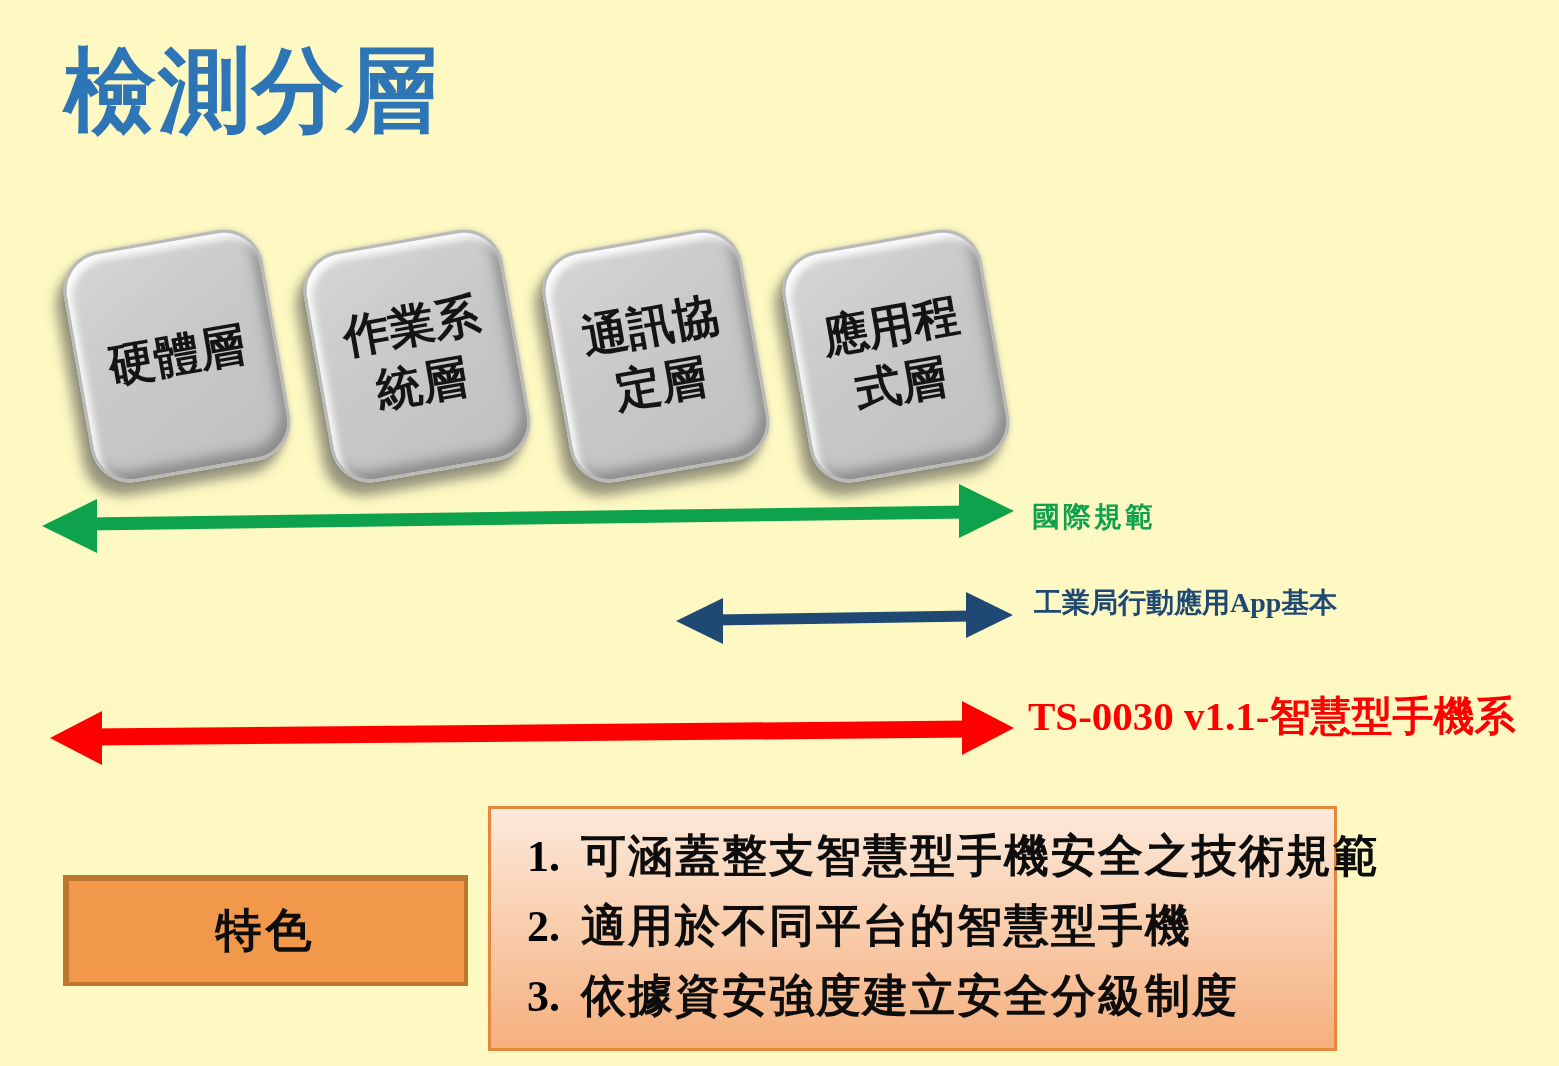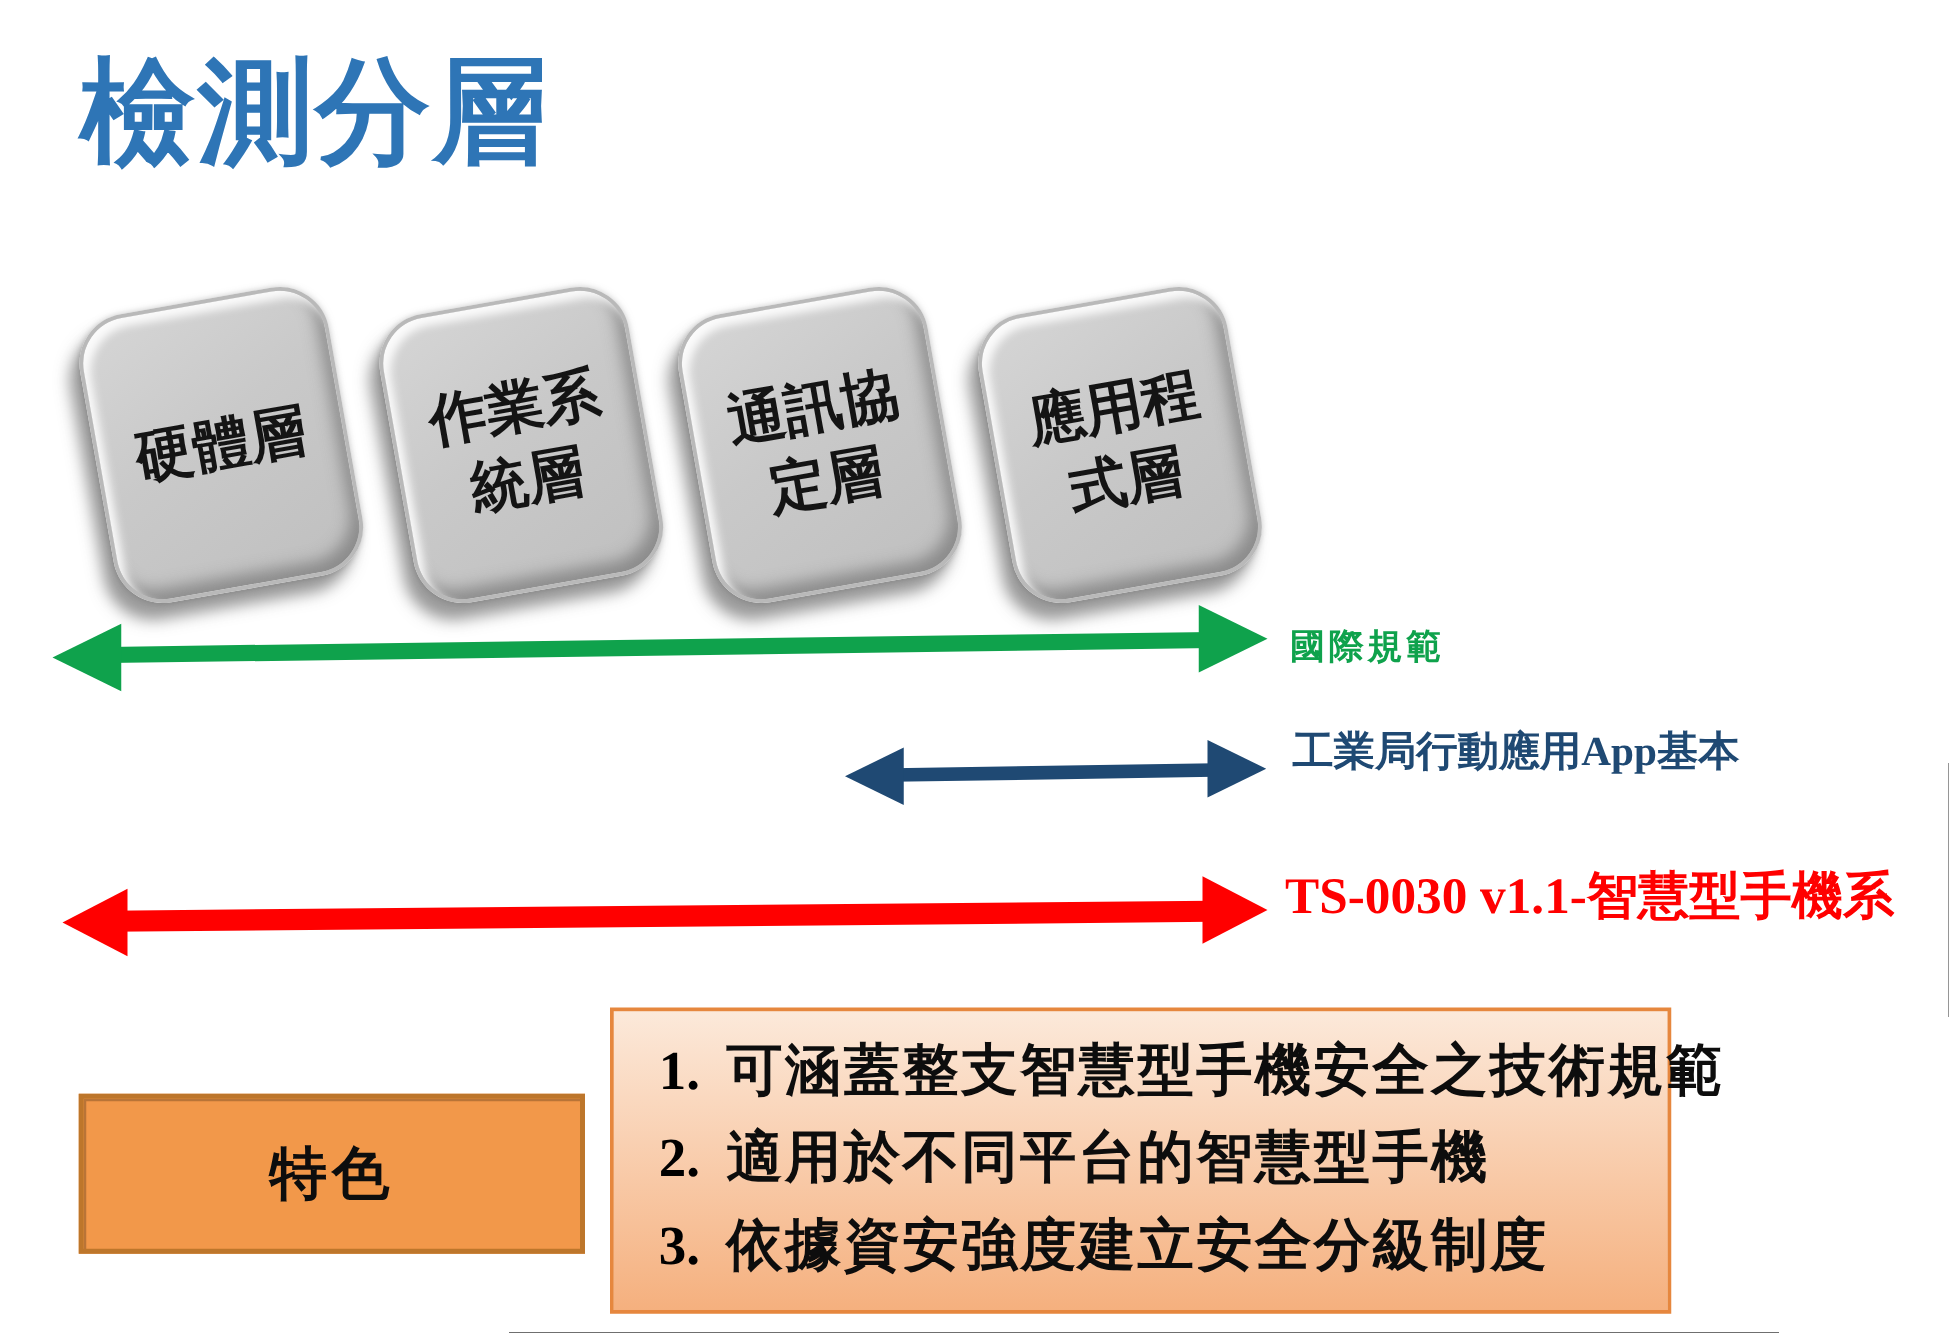--- a/index.html
+++ b/index.html
@@ -1,17 +1,17 @@
 <!DOCTYPE html>
 <html style="--title_blue: #2E75B6; --box_gray: #C9C9C9; --green: #0FA24C; --navy: #1F4973; --red: #FF0000; --orange_fill: #F2984A; --orange_border: #BD762B; --panel_top: #FCE9DA; --panel_bottom: #F5B07E; --panel_border: #E6873E;"><head>
 <meta charset="utf-8">
 <style>
   html,body{margin:0;padding:0;background:#000;}
   #slide{
-    position:relative;width:1559px;height:1066px;background:#ffffff;overflow:hidden;
+    position:relative;width:1559px;height:1066px;background:#fef9c3;overflow:hidden;
     font-family:"Liberation Serif", serif;
   }
   
   #title{
     position:absolute;left:64px;top:40px;
     font-family:"Liberation Sans", sans-serif;
     font-weight:700;font-size:92px;line-height:1.1;letter-spacing:2px;
     color:var(--title_blue);
   }
   
@@ -39,26 +39,26 @@
   #arrows{position:absolute;left:0;top:0;width:1559px;height:1066px;pointer-events:none;}
   .arrow-green line{stroke:var(--green);}
   .arrow-green polygon{fill:var(--green);}
   .arrow-navy line{stroke:var(--navy);}
   .arrow-navy polygon{fill:var(--navy);}
   .arrow-red line{stroke:var(--red);}
   .arrow-red polygon{fill:var(--red);}
   
   .arrow-label{position:absolute;font-weight:700;white-space:nowrap;}
   #green-label{left:1032px;top:498px;font-size:28px;letter-spacing:3px;color:var(--green);}
-  #navy-label{left:1034px;top:579px;font-size:33px;line-height:47px;color:var(--navy);}
+  #navy-label{left:1034px;top:579px;font-size:28px;line-height:47px;color:var(--navy);}
   #red-label{left:1028px;top:692px;font-size:41px;line-height:48px;color:var(--red);text-align:center;}
   .arrow-label span{display:block;}
   
   #feature-box{
-    position:absolute;left:63px;top:875px;width:405px;height:128px;
+    position:absolute;left:63px;top:875px;width:405px;height:111px;
     background:var(--orange_fill);
     border:4px solid var(--orange_border);
     box-sizing:border-box;
     display:flex;align-items:center;justify-content:center;
     box-shadow:inset 2px 2px 0 rgba(80,50,20,0.35);
   }
   #feature-box .lbl{font-size:46px;font-weight:600;color:#0d0d0d;letter-spacing:4px;}
   
   #feature-panel{
     position:absolute;left:488px;top:806px;width:849px;height:245px;

